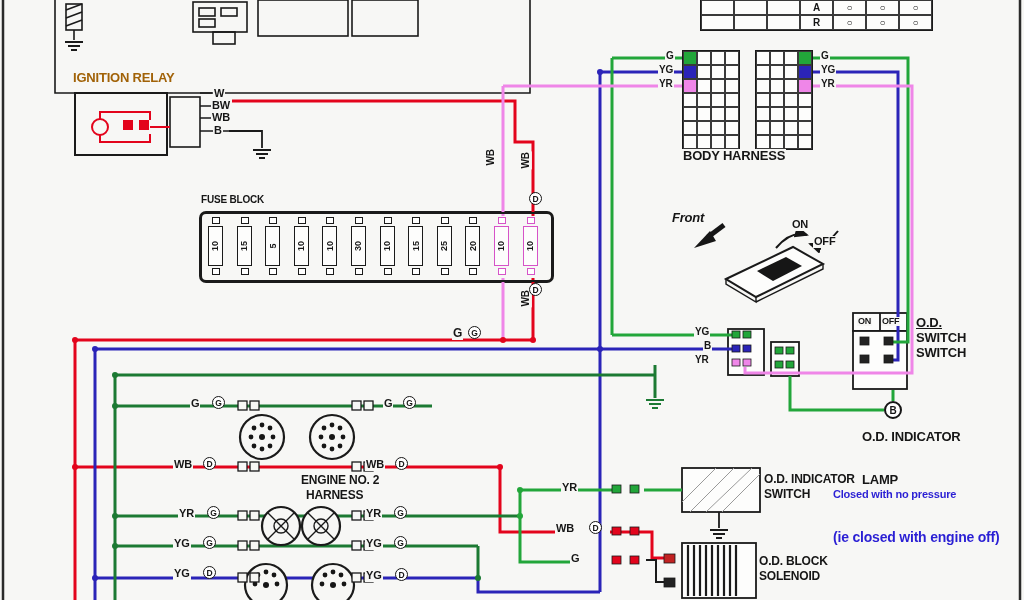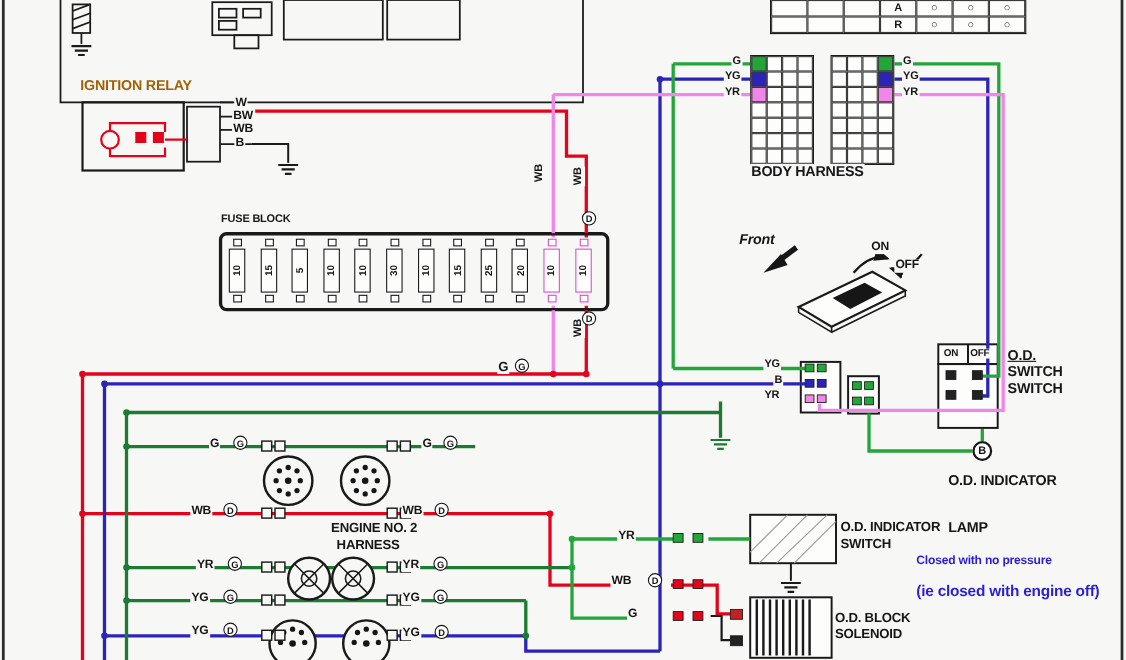--- a/index.html
+++ b/index.html
@@ -438,21 +438,21 @@
       <div class="lbl" style="left: 915px; top: 316px; font-size: 13px; color: rgb(22, 22, 22); text-decoration: underline;">O.D.</div>
       <div class="lbl" style="left: 915px; top: 331px; font-size: 13px; color: rgb(22, 22, 22);">SWITCH</div>
       <div class="lbl" style="left: 915px; top: 346px; font-size: 13px; color: rgb(22, 22, 22);">SWITCH</div>
       <div class="lbl" style="left: 694px; top: 327px; font-size: 10px; color: rgb(22, 22, 22);">YG</div>
       <div class="lbl" style="left: 703px; top: 341px; font-size: 10px; color: rgb(22, 22, 22);">B</div>
       <div class="lbl" style="left: 694px; top: 355px; font-size: 10px; color: rgb(22, 22, 22);">YR</div>
       <div class="lbl" style="left: 861px; top: 430px; font-size: 13px; color: rgb(22, 22, 22);">O.D. INDICATOR</div>
       <div class="lbl" style="left: 861px; top: 445px; font-size: 13px; color: rgb(22, 22, 22); margin-top: 28px;">LAMP</div>
       <div class="lbl" style="left: 763px; top: 473px; font-size: 12px; color: rgb(22, 22, 22);">O.D. INDICATOR</div>
       <div class="lbl" style="left: 763px; top: 488px; font-size: 12px; color: rgb(22, 22, 22);">SWITCH</div>
-      <div class="lbl" style="left: 832px; top: 489px; font-size: 11px; color: rgb(42, 31, 212); margin-top: 16px;">Closed with no pressure</div>
+      <div class="lbl" style="left: 832px; top: 489px; font-size: 11px; color: rgb(42, 31, 212);">Closed with no pressure</div>
       <div class="lbl" style="left: 832px; top: 530px; font-size: 14px; color: rgb(42, 31, 212);">(ie closed with engine off)</div>
       <div class="lbl" style="left: 758px; top: 555px; font-size: 12px; color: rgb(22, 22, 22);">O.D. BLOCK</div>
       <div class="lbl" style="left: 758px; top: 570px; font-size: 12px; color: rgb(22, 22, 22);">SOLENOID</div>
       <div class="lbl" style="left: 300px; top: 474px; font-size: 12px; color: rgb(22, 22, 22);">ENGINE NO. 2</div>
       <div class="lbl" style="left: 305px; top: 489px; font-size: 12px; color: rgb(22, 22, 22);">HARNESS</div>
       <div class="lbl" style="left: 190px; top: 398px; font-size: 11px; color: rgb(22, 22, 22);">G</div>
       <div class="lbl" style="left: 383px; top: 398px; font-size: 11px; color: rgb(22, 22, 22);">G</div>
       <div class="lbl" style="left: 173px; top: 459px; font-size: 11px; color: rgb(22, 22, 22);">WB</div>
       <div class="lbl" style="left: 365px; top: 459px; font-size: 11px; color: rgb(22, 22, 22);">WB</div>
       <div class="lbl" style="left: 178px; top: 508px; font-size: 11px; color: rgb(22, 22, 22);">YR</div>

